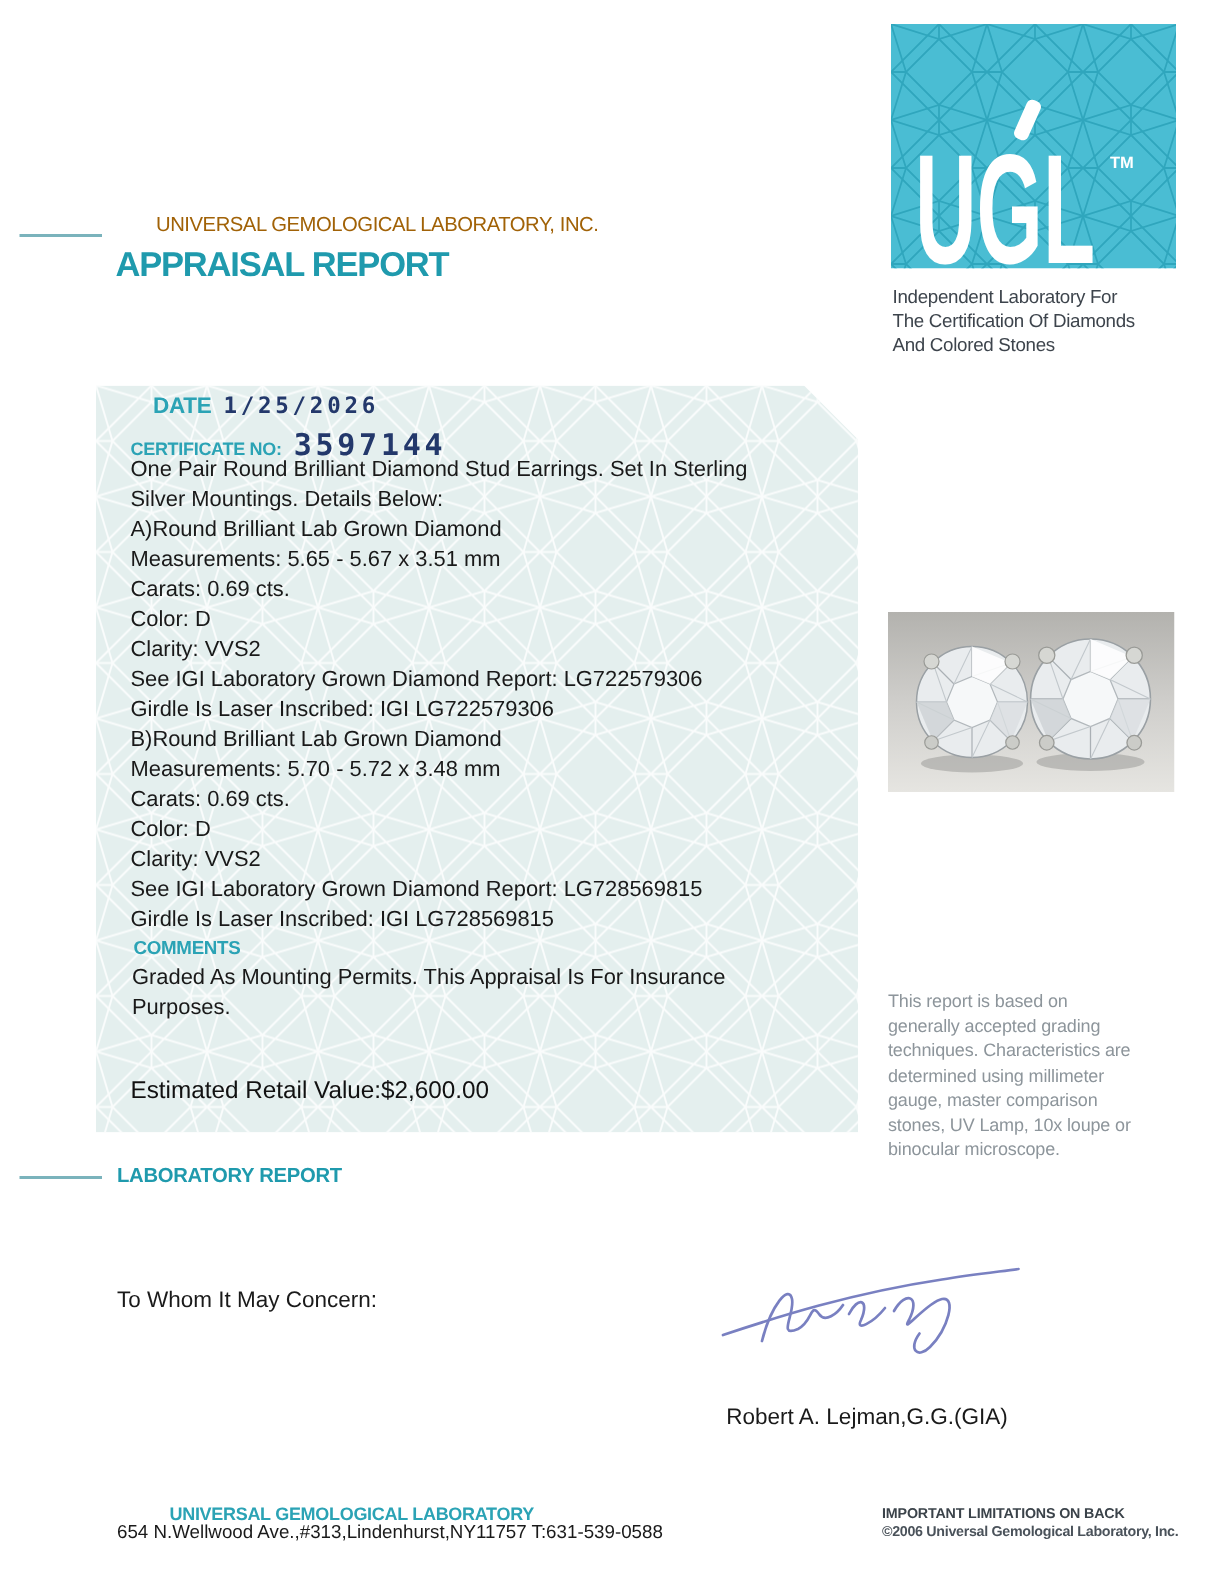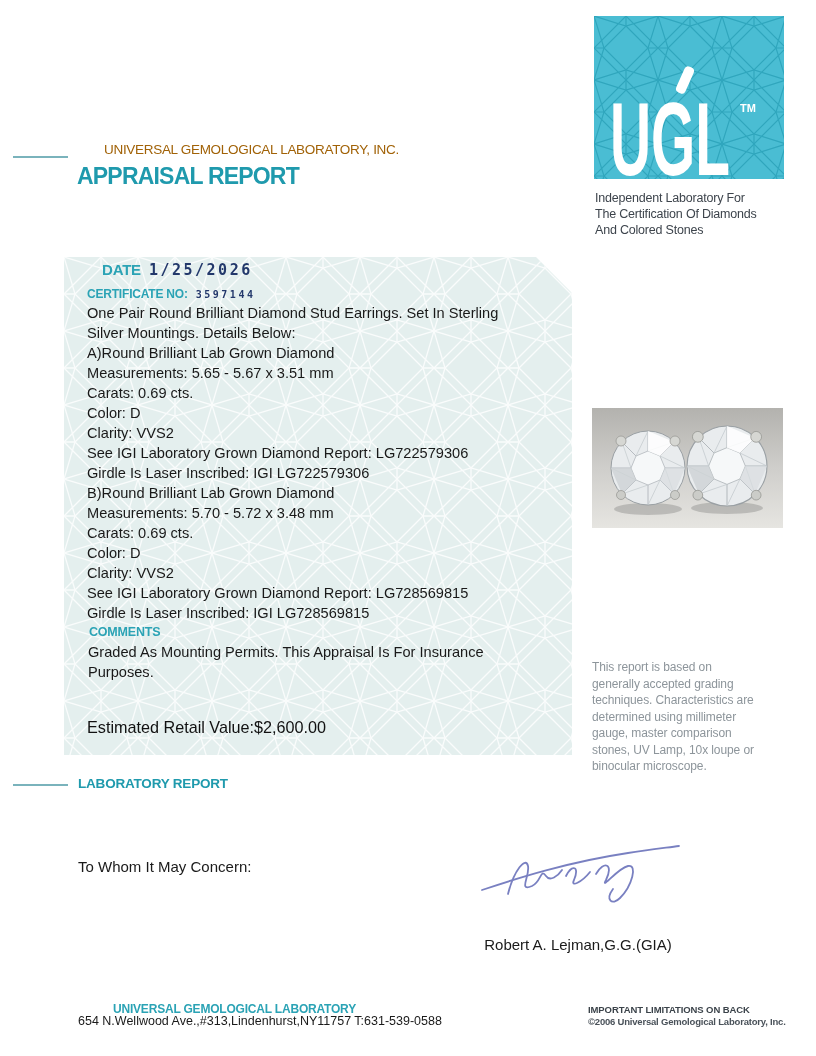--- a/index.html
+++ b/index.html
@@ -22,21 +22,21 @@
     clip-path:polygon(0 0, calc(100% - 36px) 0, 100% 36px, 100% 100%, 0 100%); }
   .cert-block .pattern { position:absolute; left:0; top:0; }
   .cert-content { position:absolute; inset:0; }
   .row-date { position:absolute; left:38px; top:4px; }
   .row-cert { position:absolute; left:23px; top:27px; }
   .t-label { color:#2ba3b5; font-weight:bold; letter-spacing:-0.2px; }
   .lbl-date { font-size:15px; }
   .lbl-cert { font-size:12px; }
   .mono-val { font-family:"DejaVu Sans Mono", monospace; font-weight:bold; color:#23386b; letter-spacing:2.5px; margin-left:8px; }
   .val-date { font-size:15px; }
-  .val-cert { font-size:10px;margin-top:37px; }
+  .val-cert { font-size:20px;margin-top:37px; }
   .desc { position:absolute; left:23px; top:46px; font-size:14.6px; line-height:20px; color:#191919; }
   .comments-label { position:absolute; left:25px; top:368px; font-size:12.5px; }
   .comments-text { position:absolute; left:24px; top:385px; font-size:14.6px; line-height:20px; color:#191919; }
   .value-row { position:absolute; left:23px; top:461px; font-size:16.2px; color:#111111; }
   .value-row .vl { font-weight:normal; }
 
   .photo-frame { position:absolute; left:592px; top:408px; width:191px; height:120px; }
   .photo-caption { position:absolute; left:563px; top:612px; width:228px; text-align:center; font-size:13.2px; color:#222222; line-height:17px; }
   .method-note { position:absolute; left:592px; top:659px; width:164px; font-size:12px; color:#8d959b; line-height:16.5px; letter-spacing:-0.1px; }
 

